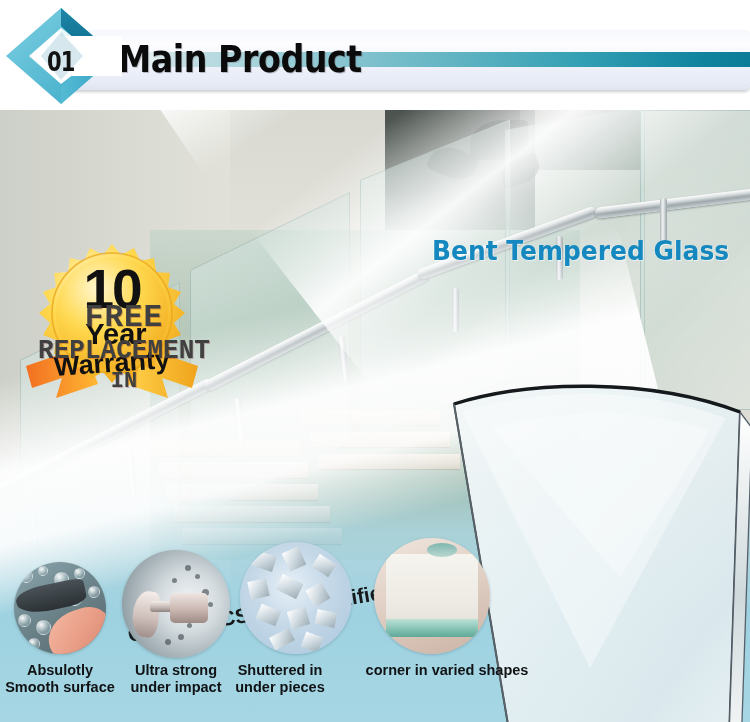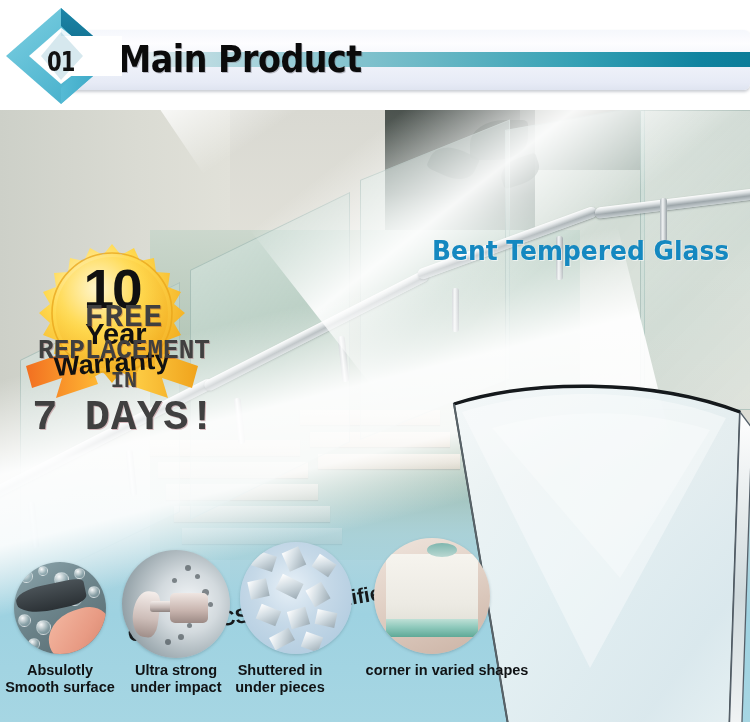--- a/index.html
+++ b/index.html
@@ -408,21 +408,20 @@
         <div class="seal-10">10</div>
         <div class="seal-year">Year</div>
         <div class="seal-warr">Warranty</div>
       </div>
     </div>
 
     <div class="promo">
       <div class="promo-1">FREE</div>
       <div class="promo-2">REPLACEMENT</div>
       <div class="promo-3">IN</div>
-      <div class="promo-4">7 DAYS!</div>
     </div>
 
     <div class="bent-title">Bent Tempered Glass</div>
 
     <div class="bentpanel">
       <svg width="320" height="432" viewBox="0 0 320 432">
         <defs>
           <linearGradient id="glassG" x1="0" y1="0" x2="1" y2="1">
             <stop offset="0%" stop-color="#f3f7f8" stop-opacity="0.97"></stop>
             <stop offset="40%" stop-color="#e9f2f4" stop-opacity="0.93"></stop>

